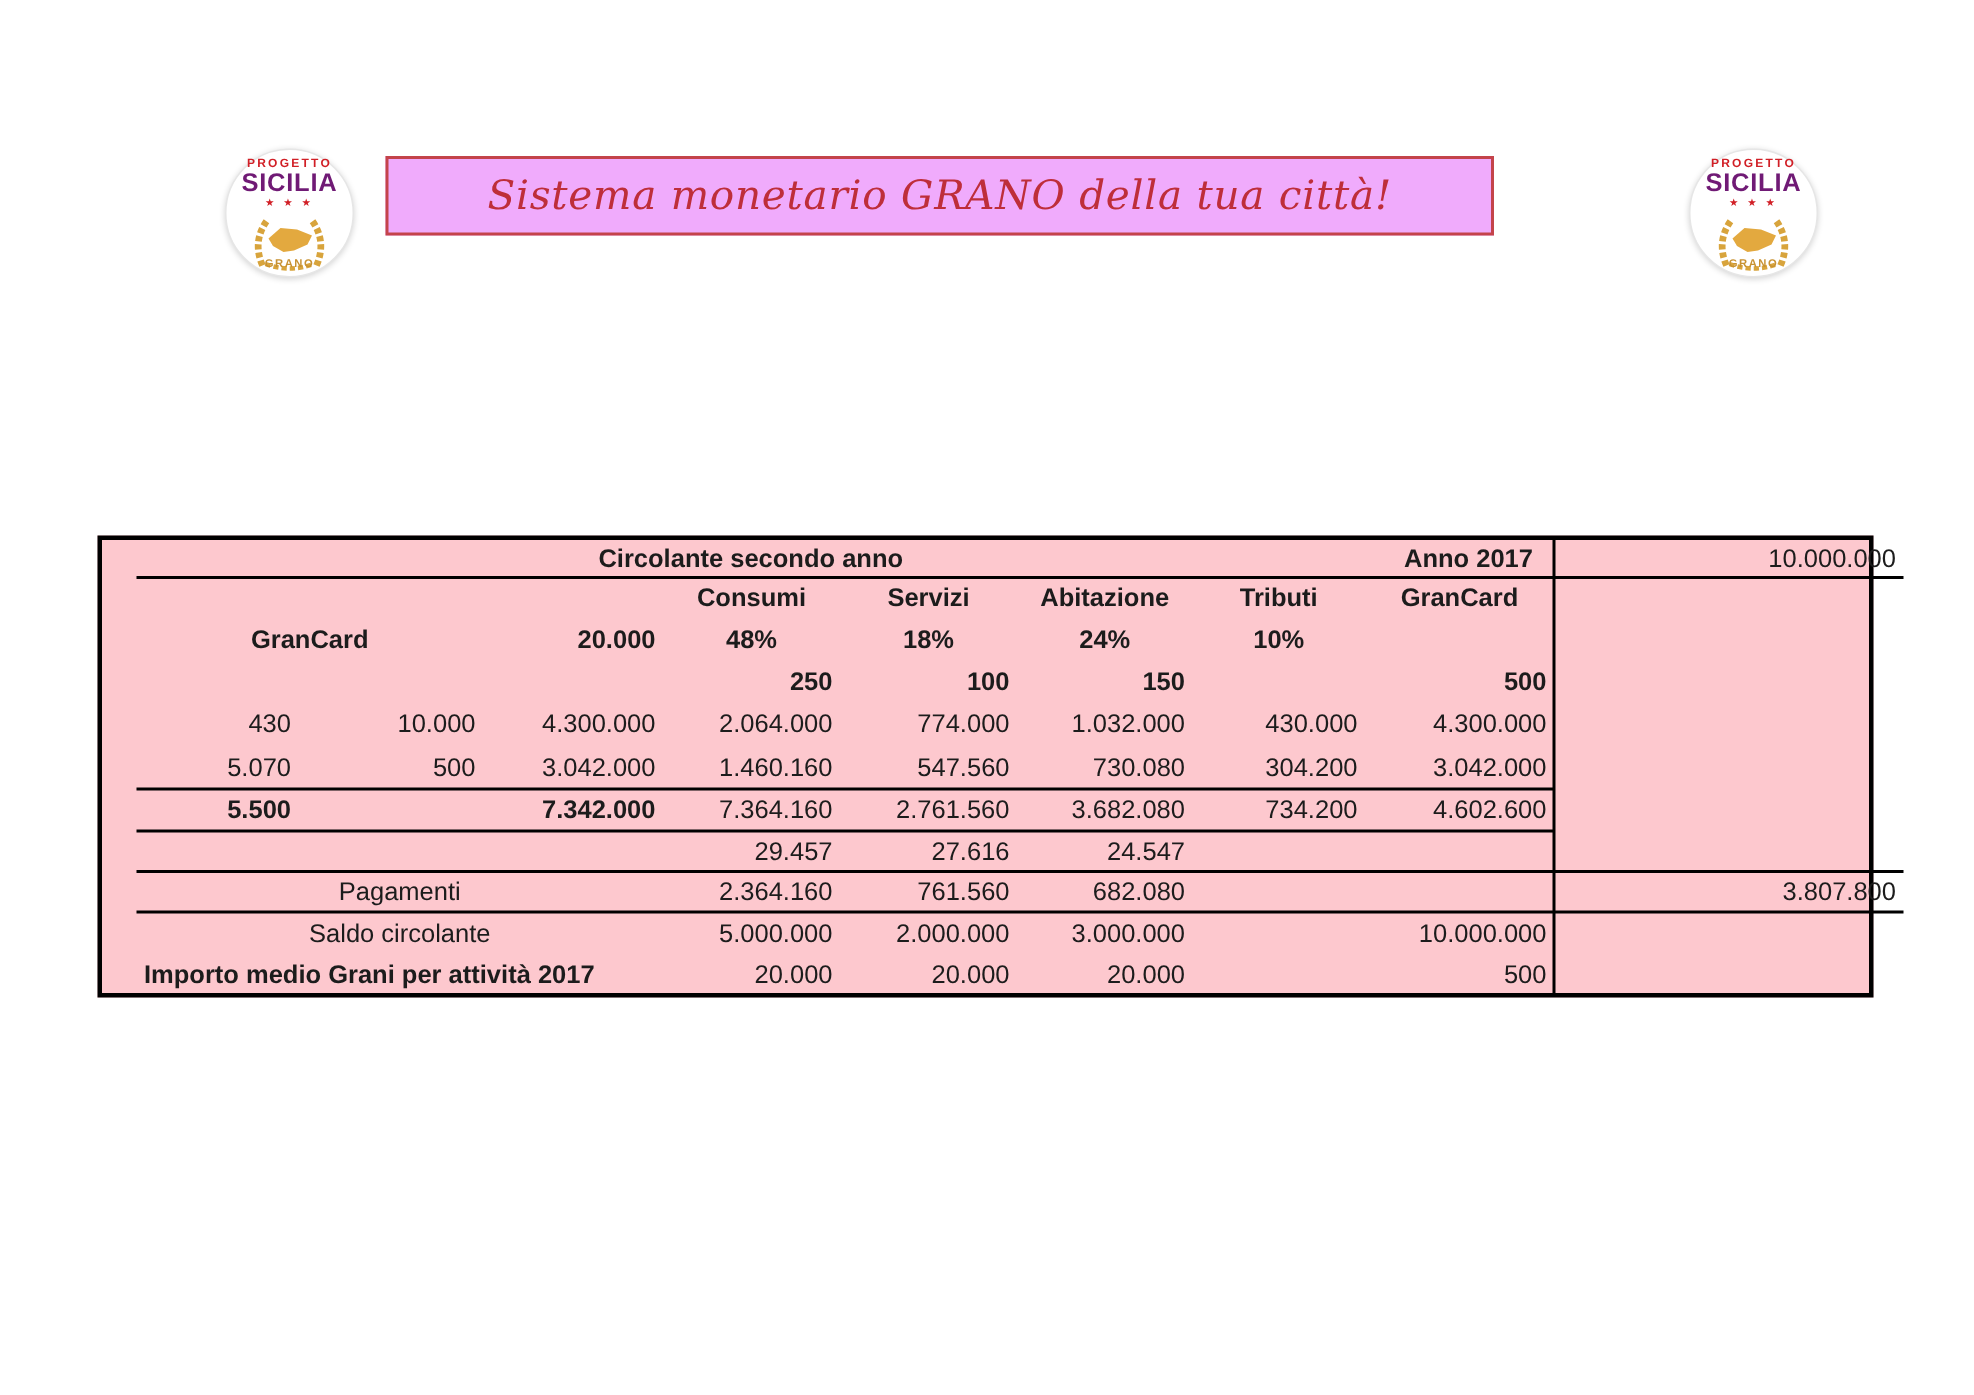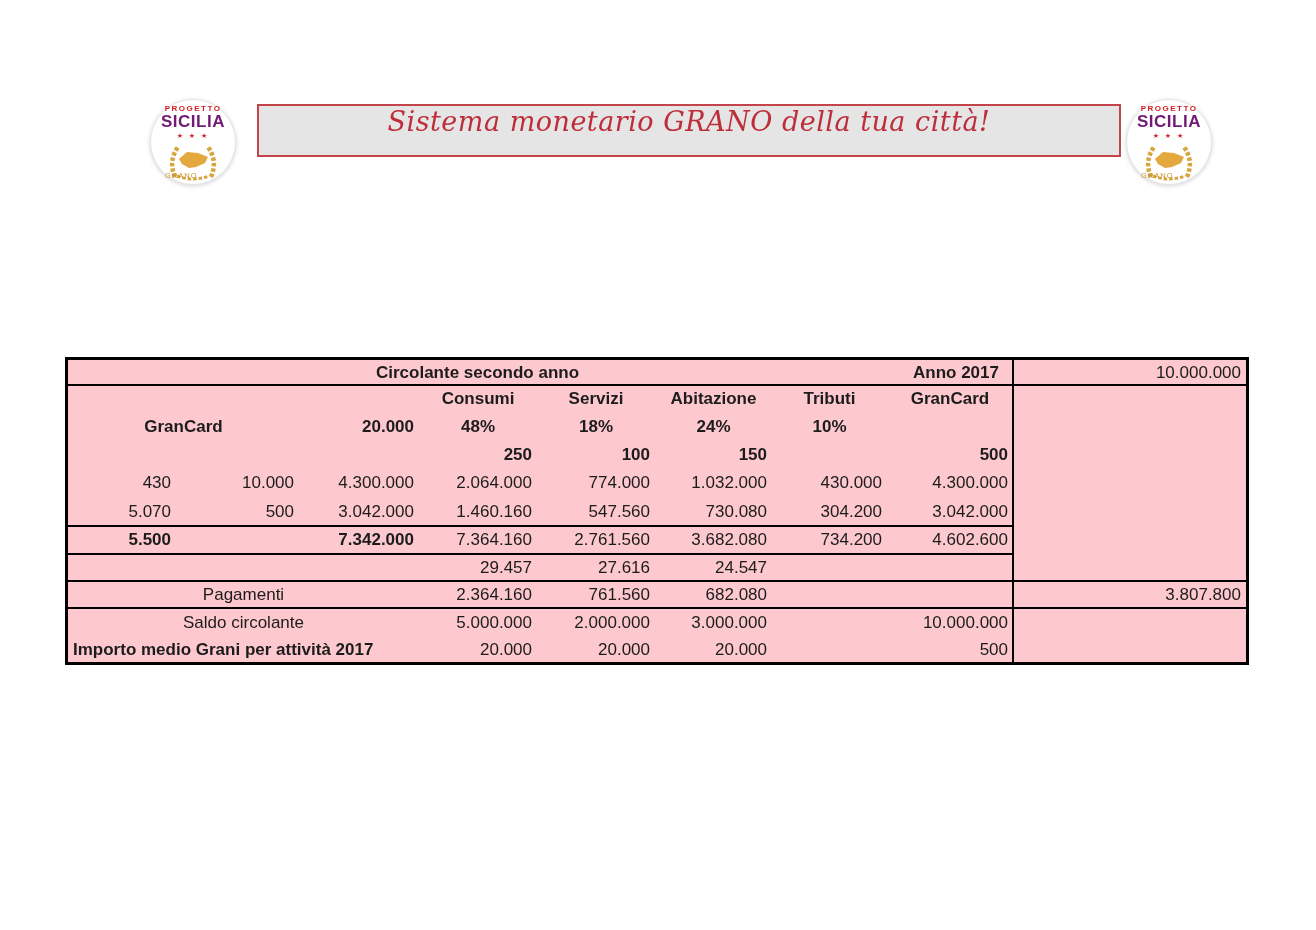--- a/index.html
+++ b/index.html
@@ -7,32 +7,32 @@
           font-family:"Liberation Sans",sans-serif;}
 
   
   .logo{position:absolute;width:86px;height:86px;border-radius:50%;background:#ffffff;
         border:1px solid #e6e6e6;box-shadow:0 1px 4px rgba(0,0,0,.18);
         display:flex;flex-direction:column;align-items:center;box-sizing:border-box;}
   .logo-top{margin-top:5px;font-size:8px;font-weight:700;color:#d11f26;letter-spacing:1.5px;line-height:1;}
   .logo-name{font-size:17px;font-weight:700;color:#701a75;letter-spacing:.5px;line-height:1.1;}
   .logo-stars{font-size:7px;color:#d11f26;letter-spacing:2px;line-height:1.2;}
   .logo-art{position:relative;width:56px;height:40px;margin-top:1px;}
-  .logo-grain{position:absolute;left:0;right:0;bottom:1px;text-align:left;
-              font-size:7.5px;font-weight:400;color:#c89232;letter-spacing:1px;}
+  .logo-grain{position:absolute;left:0;right:0;bottom:1px;text-align:center;
+              font-size:7.5px;font-weight:700;color:#c89232;letter-spacing:1px;}
 
-  .title-box{position:absolute;left:257px;top:104px;width:864px;height:53px;box-sizing:border-box;
-             border:2px solid #c4444b;background:#e5e5e5;display:flex;justify-content:center;}
+  .title-box{position:absolute;left:257px;top:104px;width:739px;height:53px;box-sizing:border-box;
+             border:2px solid #c4444b;background:#f0abfc;display:flex;align-items:center;justify-content:center;}
   .title-text{font-family:"DejaVu Serif",serif;font-style:italic;font-size:27px;color:#be2e3a;
               letter-spacing:.5px;white-space:nowrap;}
 
   
   .tablewrap{position:absolute;left:65px;top:357px;width:1184px;height:308px;box-sizing:border-box;
              border:3px solid #000;background:#fdc8ce;}
-  .grid{position:relative;width:1134px;height:302px;display:grid;}
+  .grid{position:relative;width:1134px;height:302px;display:grid;margin-left:23px;}
   .cell{display:flex;align-items:center;font-size:17px;color:#1c1c1c;white-space:nowrap;overflow:visible;}
   .cell.right{justify-content:flex-end;padding-right:5px;}
   .cell.left{justify-content:flex-start;padding-left:5px;}
   .cell.center{justify-content:center;}
   .cell.bold{font-weight:700;}
   .hline{position:absolute;height:2px;background:#000;left:0;}
   .vline{position:absolute;width:2px;background:#000;top:0;height:302px;}
 </style>
 </head>
 <body>

